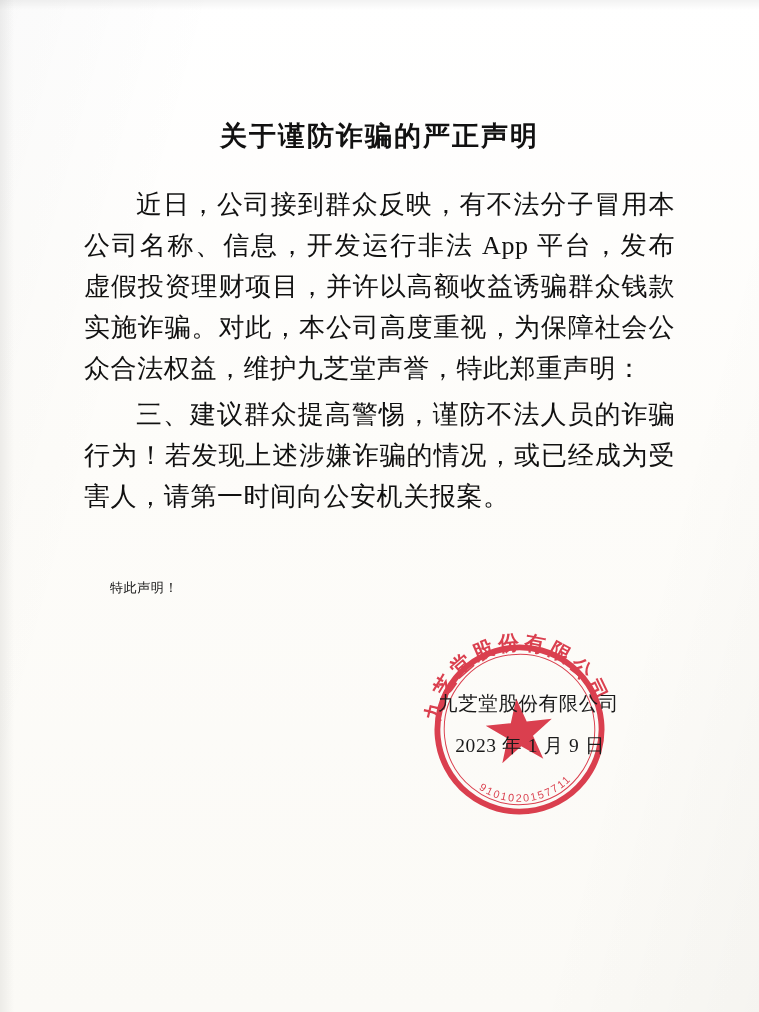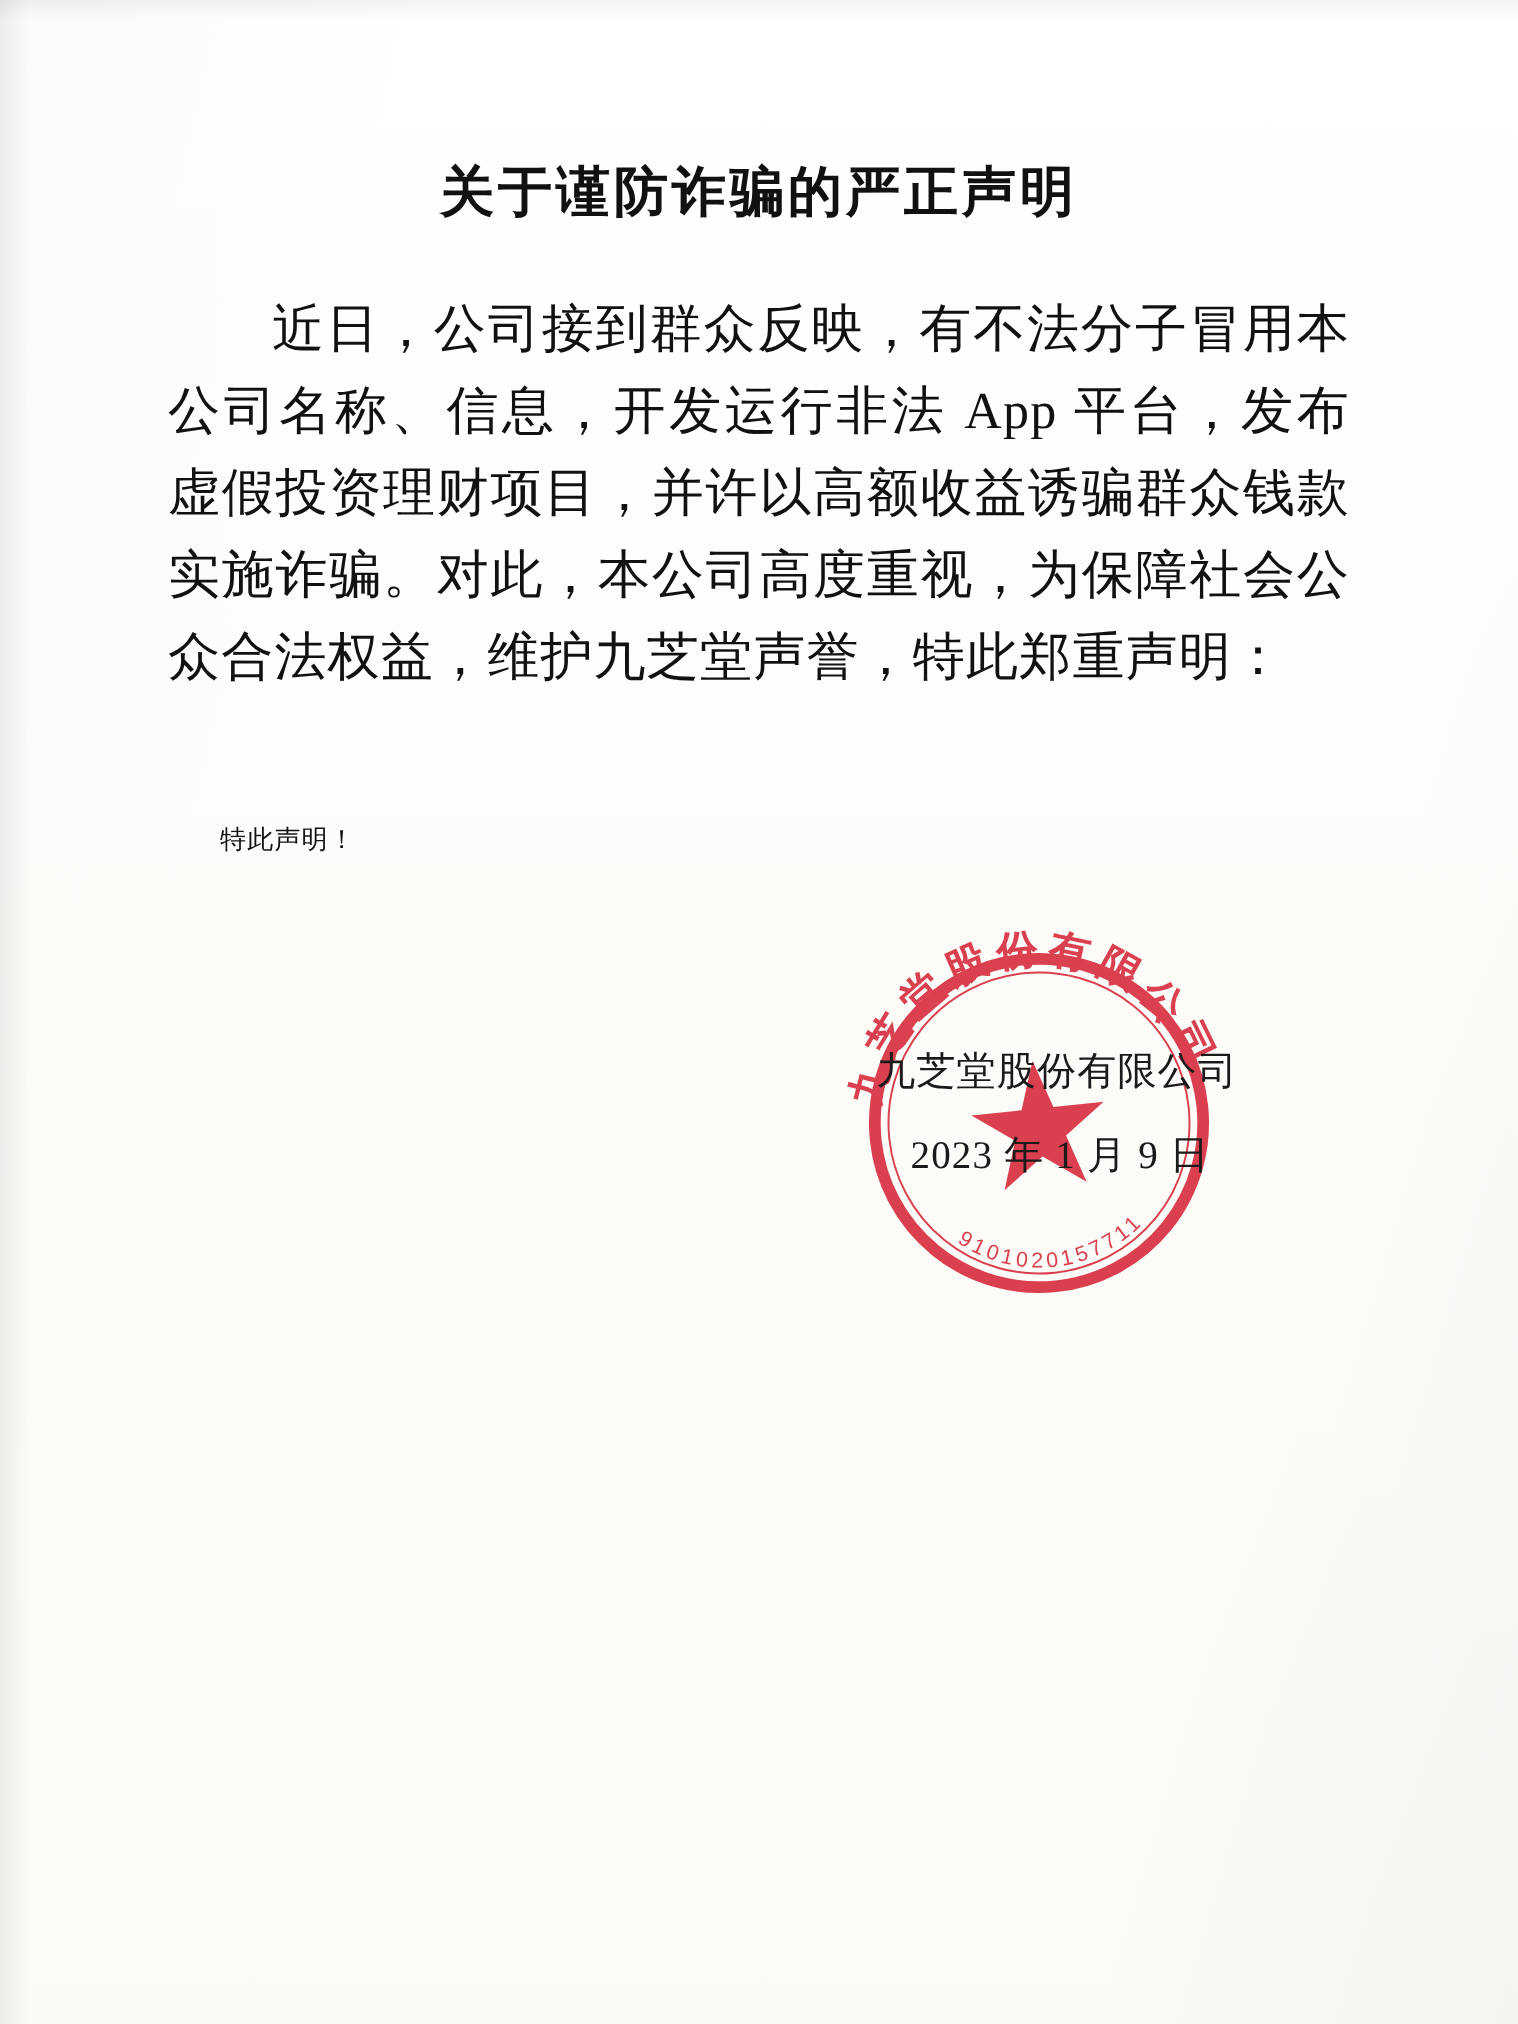--- a/index.html
+++ b/index.html
@@ -28,21 +28,21 @@
     left: 0; top: 0; bottom: 0; width: 14px;
     background: linear-gradient(to right, rgba(0,0,0,0.06), rgba(0,0,0,0));
   }
   .scan-edge-top {
     position: absolute;
     left: 0; right: 0; top: 0; height: 10px;
     background: linear-gradient(to bottom, rgba(0,0,0,0.05), rgba(0,0,0,0));
   }
   .doc {
     position: relative;
-    padding: 52px 84px 0 84px;
+    padding: 92px 84px 0 84px;
     box-sizing: border-box;
   }
   .title {
     text-align: center;
     font-size: 27px;
     font-weight: bold;
     letter-spacing: 2px;
     margin: 26px 0 30px 0;
     font-family: "Liberation Serif", "DejaVu Serif", serif;
   }
@@ -113,20 +113,21 @@
 
 <div class="paper"></div>
 <div class="scan-edge-left"></div>
 <div class="scan-edge-top"></div>
 
 <div class="doc">
 
   <h1 class="title">关于谨防诈骗的严正声明</h1>
 
   <p class="para">近日，公司接到群众反映，有不法分子冒用本公司名称、信息，开发运行非法 App 平台，发布虚假投资理财项目，并许以高额收益诱骗群众钱款实施诈骗。对此，本公司高度重视，为保障社会公众合法权益，维护九芝堂声誉，特此郑重声明：</p>
+  <p class="para">三、建议群众提高警惕，谨防不法人员的诈骗行为！若发现上述涉嫌诈骗的情况，或已经成为受害人，请第一时间向公安机关报案。</p>
 
   <p class="closing">特此声明！</p>
 
   <div class="sign-block">
 
     <div class="seal">
       <svg viewBox="0 0 220 220" xmlns="http://www.w3.org/2000/svg">
         <defs>
           <path id="sealArc" d="M 28,110 A 82,82 0 1 1 192,110"></path>
           <path id="sealArcBottom" d="M 36,110 A 74,74 0 0 0 184,110"></path>

